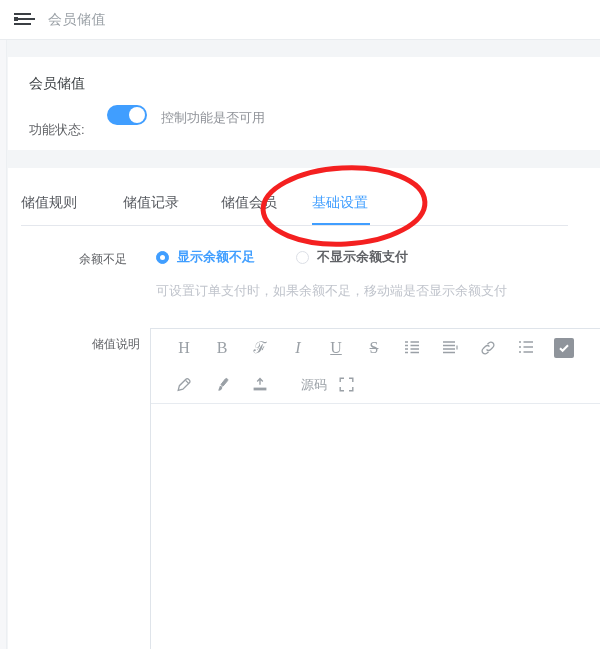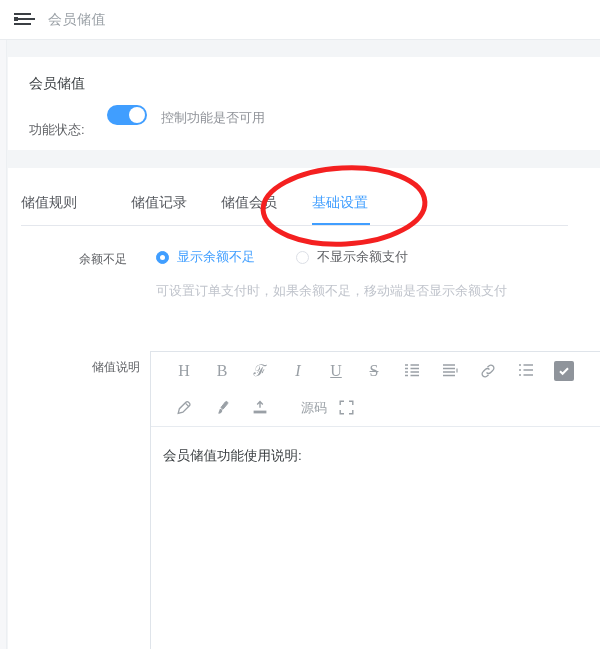--- a/index.html
+++ b/index.html
@@ -191,39 +191,39 @@
     position: absolute;
     left: 3px; top: 3px;
     width: 5px; height: 5px;
     border-radius: 50%;
     background: #ffffff;
   }
   .radio .rlabel {
     position: absolute;
     left: 21px; top: 0;
     color: #606266;
+    font-weight: bold;
   }
   .radio.checked .rlabel { color: #409eff; }
   .radio-1 { left: 148px; top: 0; }
   .radio-2 { left: 288px; top: 0; }
   .radio-hint {
     position: absolute;
     left: 148px; top: 34px;
     font-size: 13px;
     color: #c0c4cc;
     white-space: nowrap;
   }
 
   
   .form-row-editor {
     position: absolute;
     left: 0; top: 160px;
     width: 592px;
     bottom: 0;
-    margin-top: 23px;
   }
   .lbl-editor { left: 84px; top: 8px; }
   .editor {
     position: absolute;
     left: 142px; top: 0;
     right: 0;
     bottom: -10px;
     border: 1px solid #dfe4ea;
     border-right: none;
     border-bottom: none;
@@ -313,21 +313,21 @@
     </div>
     <div class="status-desc">控制功能是否可用</div>
   </div>
 </div>
 
 <div class="card card-main">
 
   <div class="tabs">
     <div class="tabs-underline"></div>
     <div class="tab" style="left:0px;">储值规则</div>
-    <div class="tab" style="left:102px;margin-left:8px;">储值记录</div>
+    <div class="tab" style="left:102px;">储值记录</div>
     <div class="tab" style="left:200px;">储值会员</div>
     <div class="tab active" style="left:291px;">基础设置</div>
     <div class="tab-bar" style="left:291px; width:58px;"></div>
   </div>
 
   <div class="form-row-radio">
     <div class="form-label lbl-balance">余额不足</div>
 
     <div class="radio checked radio-1">
       <span class="dot"></span>
@@ -419,21 +419,20 @@
 
           <div class="tb-btn" style="left:172px;">
             <svg width="15" height="15" viewBox="0 0 15 15" fill="none" stroke="#9aa0a6" stroke-width="1.4">
               <path d="M1.2 5V1.2H5M10 1.2h3.8V5M13.8 10v3.8H10M5 13.8H1.2V10"></path>
             </svg>
           </div>
         </div>
       </div>
 
       <div class="editor-body">
-        <div class="editor-line">会员储值功能使用说明:</div>
       </div>
     </div>
   </div>
 </div>
 
 <div class="annotation">
   <svg width="172" height="86" viewBox="0 0 172 86">
     <ellipse cx="86" cy="43" rx="81" ry="38" fill="none" stroke="#f42020" stroke-width="5" transform="rotate(-3 86 43)"></ellipse>
   </svg>
 </div>

